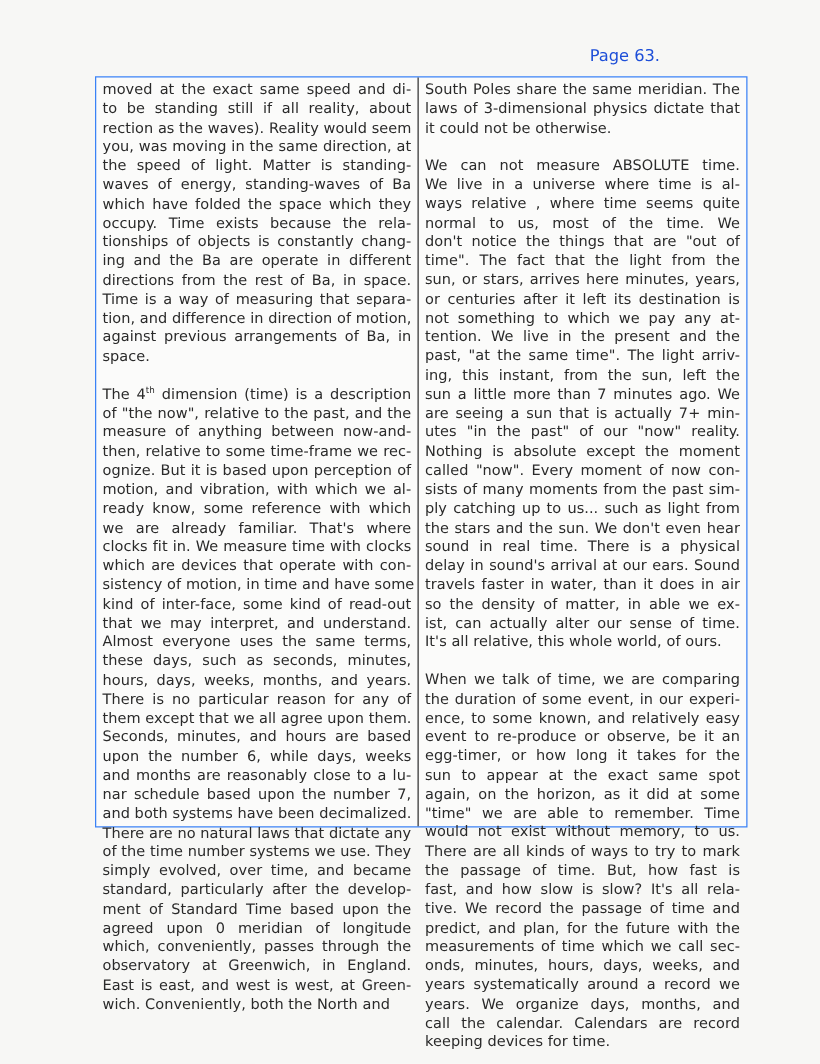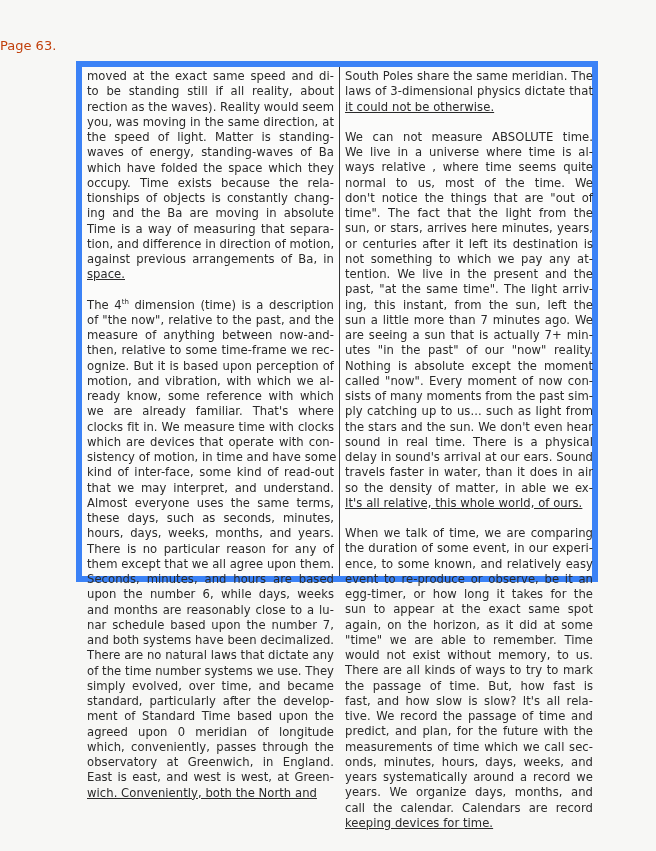--- a/index.html
+++ b/index.html
@@ -7,68 +7,69 @@
     width: 656px; height: 851px;
     background: #f7f7f5;
     position: relative;
     overflow: hidden;
     font-family: "DejaVu Sans", sans-serif;
     color: #2a2a2a;
   }
   .page-title {
     position: absolute;
     top: 38px; left: 0; width: 528px;
-    text-align: left;
+    text-align: right;
     font-size: 13px;
-    color: #c2410c;
+    color: #1d4ed8;
   }
   .frame {
     position: absolute;
     left: 76px; top: 61px;
-    width: 522px; height: 521px;
-    border: 6px solid #3b82f6;
+    width: 522px; height: 601px;
+    border: 1px solid #3b82f6;
     box-sizing: border-box;
     display: flex;
     background: #fbfbfa;
   }
   .col {
     box-sizing: border-box;
     padding: 2px 5px 0 5px;
     font-size: 11.6px;
     line-height: 15.25px;
     text-align: justify;
     hyphens: none;
     letter-spacing: 0.05px;
   }
   .col-left { width: 258px; border-right: 1px solid #333; }
   .col-right { width: 262px; }
   .para { margin: 0 0 15px 0; }
   .line { display: block; text-align-last: justify; white-space: nowrap; }
-  .line.last { text-align-last: left; text-decoration: underline; }
+  .line.last { text-align-last: left; }
   sup { font-size: 7px; line-height: 0; }
   b { font-weight: normal; }
 </style>
 </head>
 <body>
 
 <div class="page-title">Page 63.</div>
 
 <div class="frame">
   <div class="col col-left" id="col-left">
       <div class="para">
         <span class="line">moved at the exact same speed and di-</span>
         <span class="line">to be standing still  if  all reality, about</span>
         <span class="line">rection as the waves).  Reality would seem</span>
         <span class="line">you, was moving in the same direction, at</span>
         <span class="line">the  speed  of  light.   Matter is standing-</span>
         <span class="line">waves of energy, standing-waves of Ba</span>
         <span class="line">which have folded the space which  they</span>
         <span class="line">occupy.  Time  exists because the  rela-</span>
         <span class="line">tionships of <b>objects</b> is constantly chang-</span>
-        <span class="line">ing and  the Ba are moving in absolute</span>
+        <span class="line">ing and  the Ba are operate in different</span>
+        <span class="line">directions from the rest of Ba, in space.</span>
         <span class="line">Time is a way of measuring that separa-</span>
         <span class="line">tion, and difference in direction of motion,</span>
         <span class="line">against previous arrangements of Ba, in</span>
         <span class="line last">space.</span>
       </div>
       <div class="para">
         <span class="line">The 4<sup>th</sup> dimension (time) is a description</span>
         <span class="line">of "the now", relative to the past, and the</span>
         <span class="line">measure of anything between now-and-</span>
         <span class="line">then, relative to some  time-frame we rec-</span>
@@ -127,20 +128,21 @@
         <span class="line">utes "in the past" of our "now" reality.</span>
         <span class="line">Nothing is absolute except the moment</span>
         <span class="line">called "now".  Every moment of now con-</span>
         <span class="line">sists of many moments from the past sim-</span>
         <span class="line">ply catching up to us... such as light from</span>
         <span class="line">the stars and the sun.  We don't even hear</span>
         <span class="line">sound in real time.  There is a physical</span>
         <span class="line">delay in sound's arrival at our ears.  Sound</span>
         <span class="line">travels faster in water, than it does in air</span>
         <span class="line">so the density of matter, in able we ex-</span>
+        <span class="line">ist, can actually alter our sense of time.</span>
         <span class="line last">It's all relative, this whole world, of ours.</span>
       </div>
       <div class="para">
         <span class="line">When we talk of time, we are comparing</span>
         <span class="line">the duration of some event, in our experi-</span>
         <span class="line">ence, to some known, and relatively easy</span>
         <span class="line">event to re-produce or observe, be it an</span>
         <span class="line">egg-timer, or how long it takes  for the</span>
         <span class="line">sun to appear at the exact same spot</span>
         <span class="line">again, on the horizon,  as it did at some</span>

